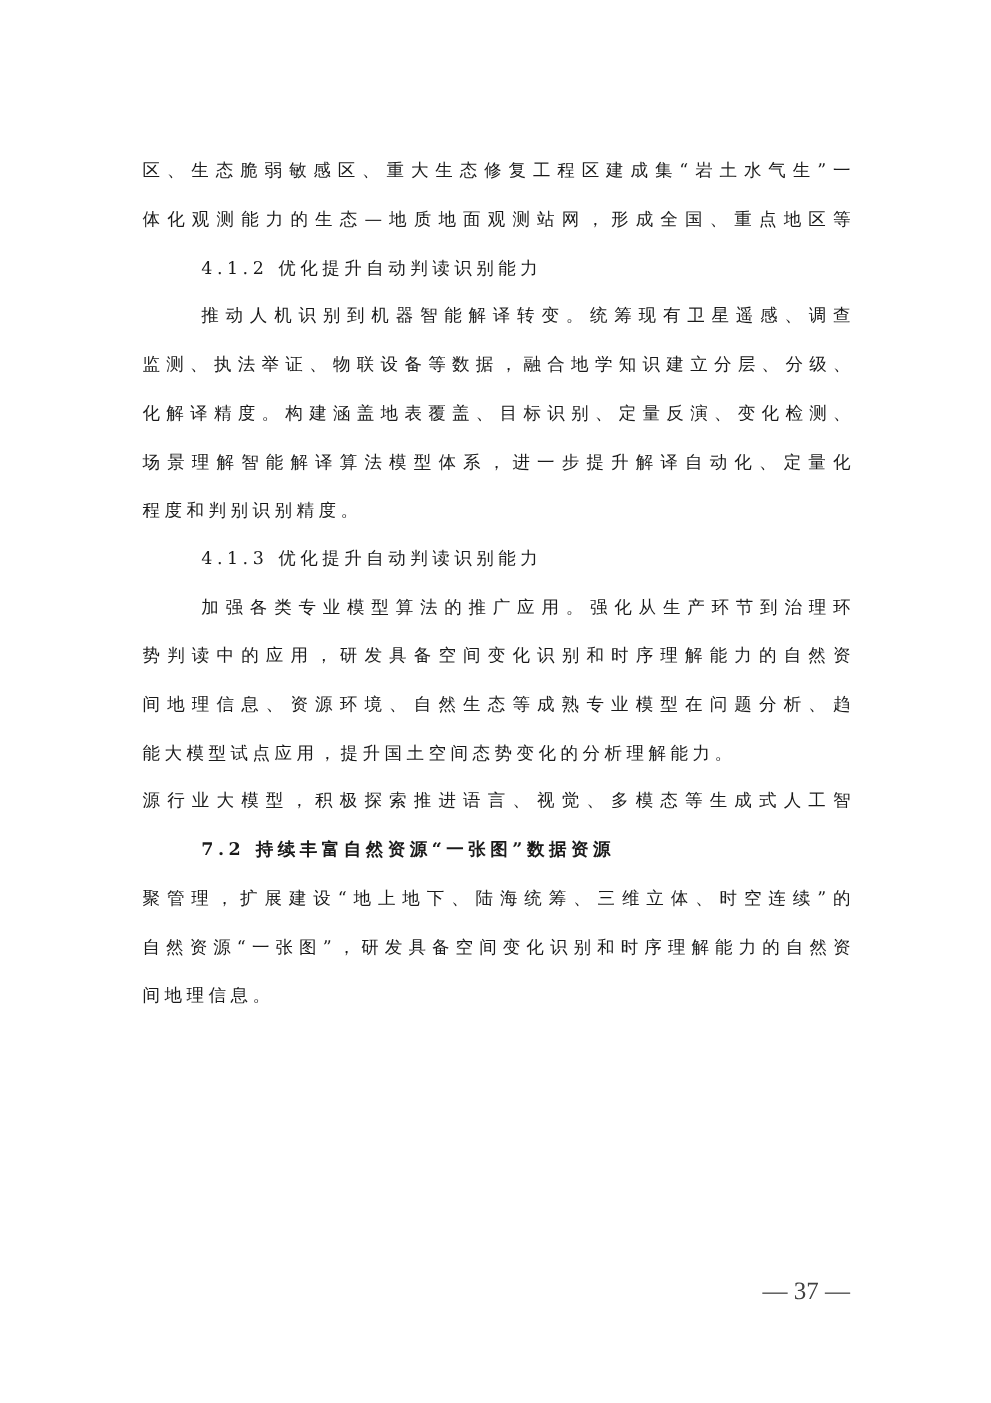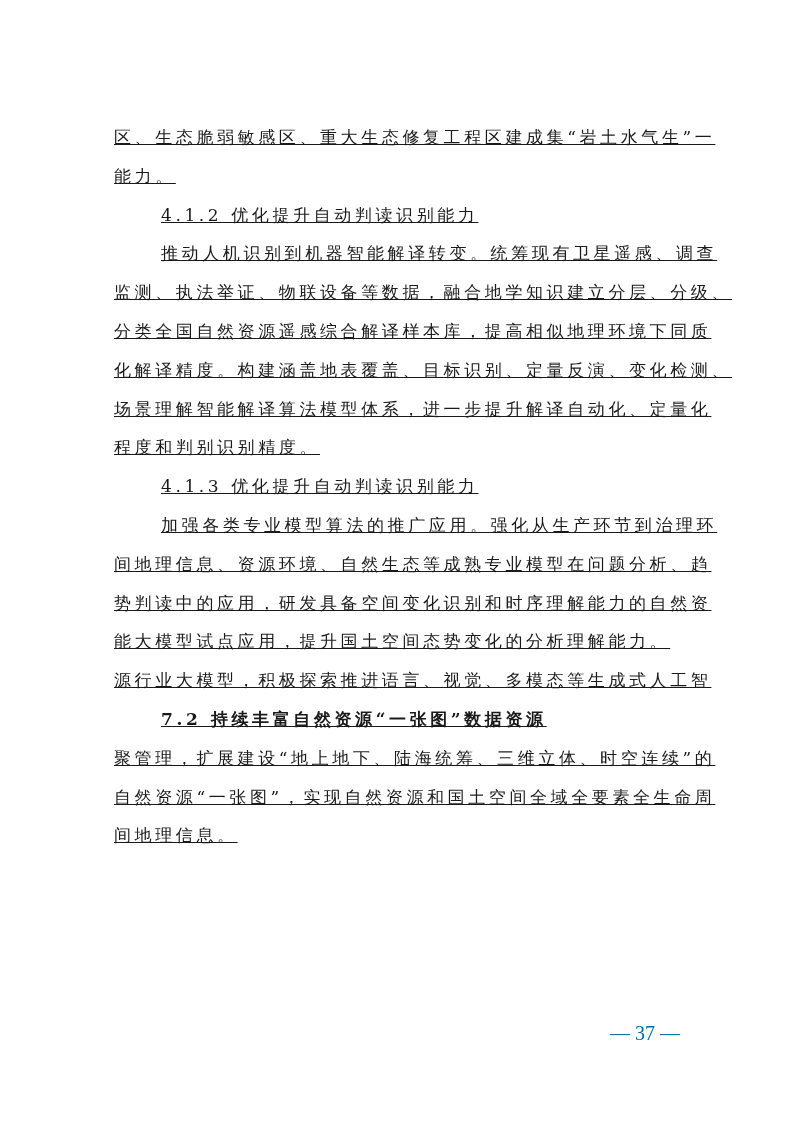--- a/index.html
+++ b/index.html
@@ -22,26 +22,25 @@
     }
     .text-block {
       position: absolute;
       left: 114px;
       top: 118px;
       width: 570px;
     }
     .line {
       height: 38.8px;
       line-height: 38.8px;
-      font-size: 17px;
+      font-size: 14px;
       white-space: nowrap;
       letter-spacing: 3.6px;
       text-align: justify;
       text-align-last: justify;
-      text-decoration: underline;
     }
     .line.last {
       text-align-last: left;
     }
     .line.indent {
       padding-left: 47px;
     }
     .line.heading {
       text-align-last: left;
     }
@@ -50,50 +49,49 @@
       text-align-last: left;
     }
     .page-number {
       position: absolute;
       left: 600px;
       top: 1022px;
       width: 90px;
       text-align: center;
       font-family: "Liberation Serif", serif;
       font-size: 20px;
-      color: #0369a1;
+      color: #404040;
       white-space: nowrap;
     }
   </style>
 </head>
 <body>
 
 <div class="page">
   <div class="text-block">
     <div class="line">区、生态脆弱敏感区、重大生态修复工程区建成集“岩土水气生”一</div>
-    <div class="line last">能力。</div>
+    <div class="line">体化观测能力的生态—地质地面观测站网，形成全国、重点地区等</div>
 
     <div class="line indent heading">4.1.2 优化提升自动判读识别能力</div>
 
     <div class="line indent">推动人机识别到机器智能解译转变。统筹现有卫星遥感、调查</div>
     <div class="line">监测、执法举证、物联设备等数据，融合地学知识建立分层、分级、</div>
-    <div class="line">分类全国自然资源遥感综合解译样本库，提高相似地理环境下同质</div>
     <div class="line">化解译精度。构建涵盖地表覆盖、目标识别、定量反演、变化检测、</div>
     <div class="line">场景理解智能解译算法模型体系，进一步提升解译自动化、定量化</div>
     <div class="line last">程度和判别识别精度。</div>
 
     <div class="line indent heading">4.1.3 优化提升自动判读识别能力</div>
 
     <div class="line indent">加强各类专业模型算法的推广应用。强化从生产环节到治理环</div>
+    <div class="line">势判读中的应用，研发具备空间变化识别和时序理解能力的自然资</div>
     <div class="line">间地理信息、资源环境、自然生态等成熟专业模型在问题分析、趋</div>
-    <div class="line">势判读中的应用，研发具备空间变化识别和时序理解能力的自然资</div>
     <div class="line last">能大模型试点应用，提升国土空间态势变化的分析理解能力。</div>
     <div class="line">源行业大模型，积极探索推进语言、视觉、多模态等生成式人工智</div>
 
     <div class="line indent bold-heading">7.2 持续丰富自然资源“一张图”数据资源</div>
 
     <div class="line">聚管理，扩展建设“地上地下、陆海统筹、三维立体、时空连续”的</div>
-    <div class="line">自然资源“一张图”，实现自然资源和国土空间全域全要素全生命周</div>
+    <div class="line">自然资源“一张图”，研发具备空间变化识别和时序理解能力的自然资</div>
     <div class="line last">间地理信息。</div>
   </div>
 
   <div class="page-number">— 37 —</div>
 </div>
 
 </body></html>

